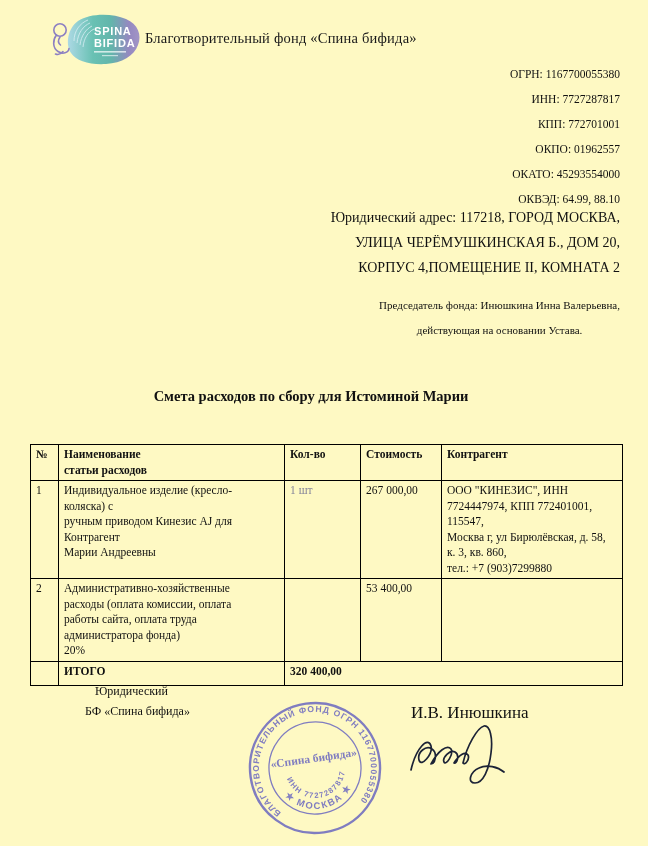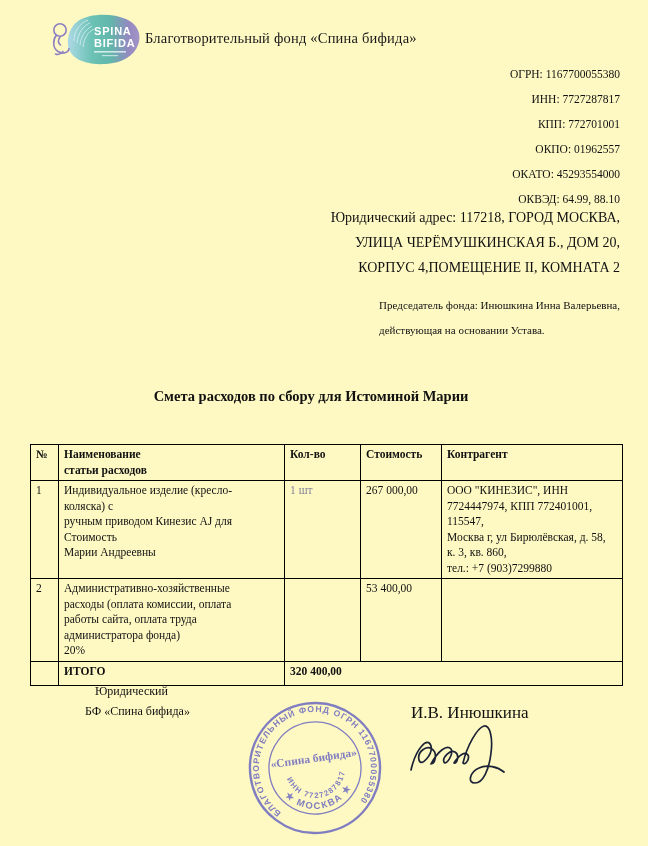--- a/index.html
+++ b/index.html
@@ -7,21 +7,21 @@
     position:relative;width:648px;height:846px;background:#fef9c3;
     font-family:"Liberation Serif","DejaVu Serif",serif;color:#111;
     overflow:hidden;margin:0 auto;
   }
   
   .logo-wrap{position:absolute;left:50px;top:11px;width:92px;height:58px;}
   .org-title{position:absolute;left:145px;top:30px;font-size:14.5px;color:#1a1a1a;letter-spacing:.2px;}
   
   .reg-block{position:absolute;right:28px;top:62px;text-align:right;font-size:11.5px;line-height:25px;}
   .addr-block{position:absolute;right:28px;top:205px;text-align:right;font-size:14px;line-height:25px;}
-  .chair-block{position:absolute;right:28px;top:293px;text-align:left;font-size:11px;line-height:25px;}
+  .chair-block{position:absolute;right:28px;top:293px;text-align:center;font-size:11px;line-height:25px;}
   
   .doc-title{position:absolute;left:0;top:388px;width:622px;text-align:center;font-size:14.5px;font-weight:bold;}
   
   table.est{position:absolute;left:30px;top:444px;width:592px;border-collapse:collapse;table-layout:fixed;font-size:11.5px;line-height:1.35;}
   table.est td,table.est th{border:1px solid #000;vertical-align:top;padding:2px 4px 2px 5px;text-align:left;white-space:pre-line;}
   table.est th{font-weight:bold;}
   .col-num{width:28px;}
   .col-name{width:226px;}
   .col-qty{width:76px;}
   .col-cost{width:81px;}
@@ -120,21 +120,21 @@
 статьи расходов</th>
       <th>Кол-во</th>
       <th>Стоимость</th>
       <th>Контрагент</th>
     </tr>
     <tr class="row-1">
       <td class="num-cell">1</td>
       <td>Индивидуальное изделие (кресло-
 коляска) с
 ручным приводом Кинезис AJ для
-Стоимость
+Контрагент
 Марии Андреевны</td>
       <td class="qty-muted">1 шт</td>
       <td>267 000,00</td>
       <td>ООО "КИНЕЗИС", ИНН
 7724447974, КПП 772401001,
 115547,
 Москва г, ул Бирюлёвская, д. 58,
 к. 3, кв. 860,
 тел.: +7 (903)7299880</td>
     </tr>

